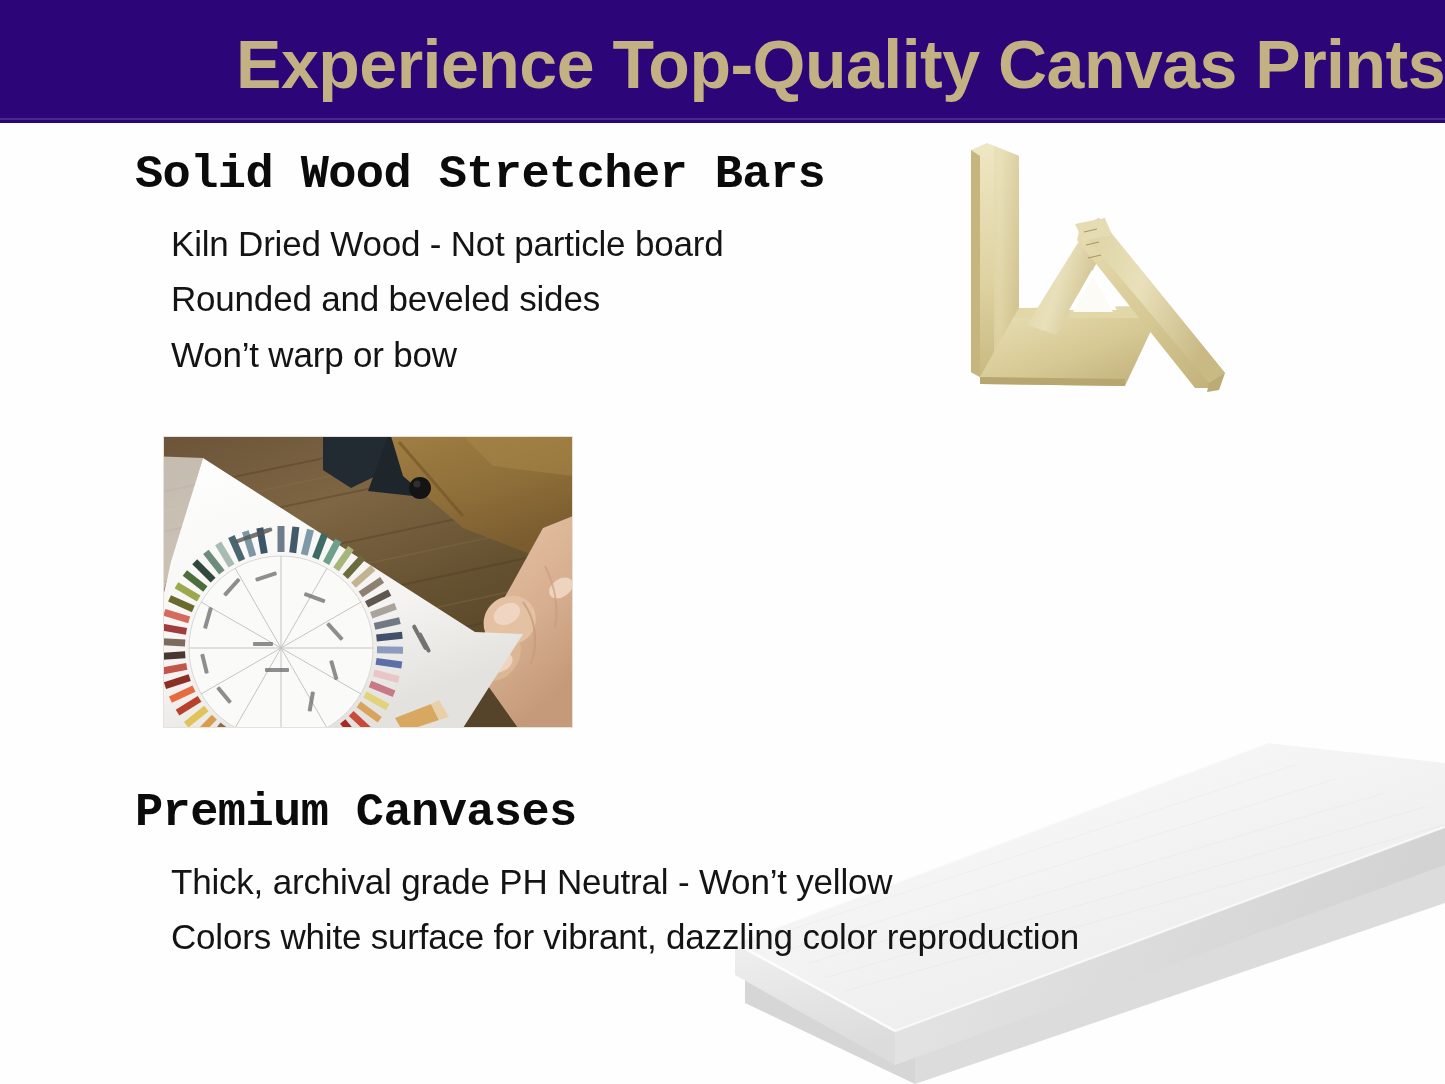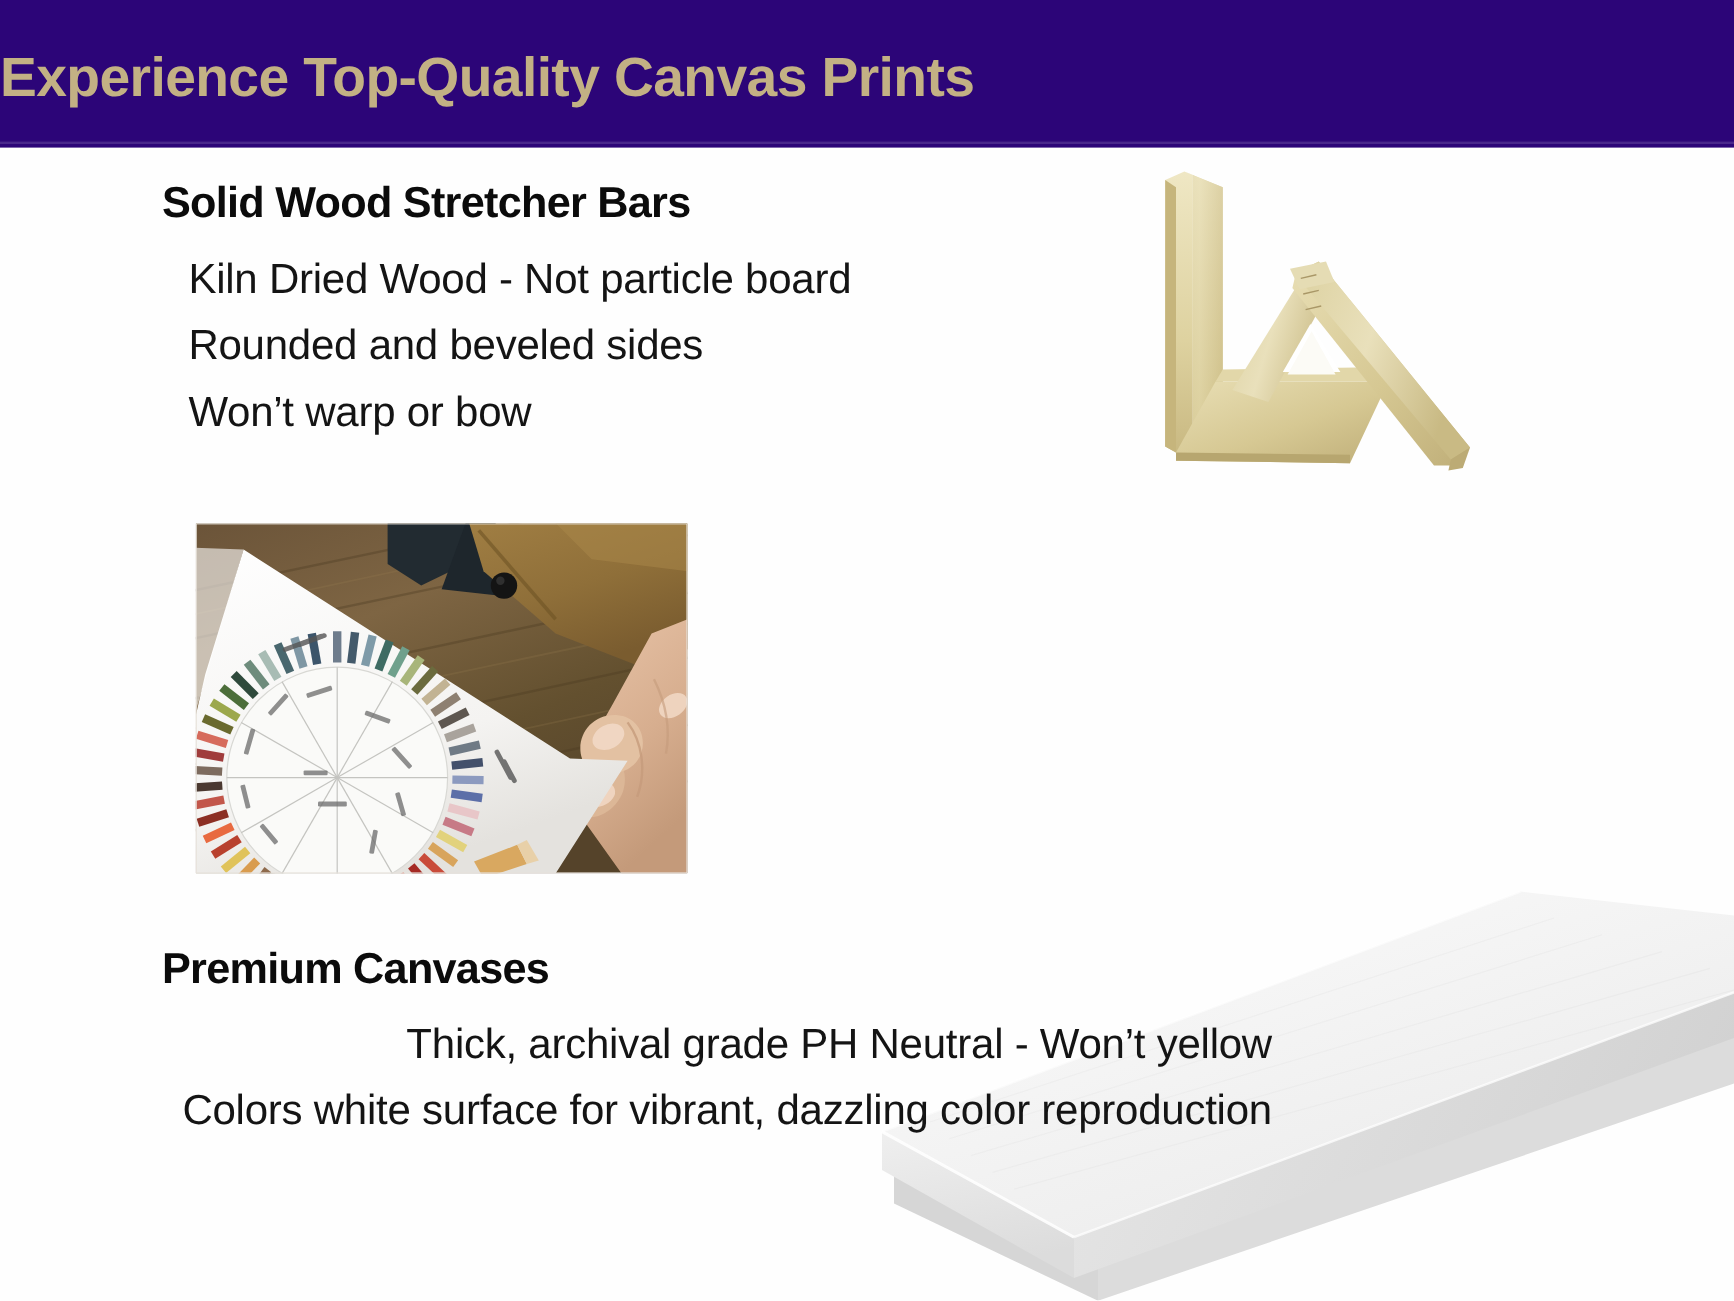--- a/index.html
+++ b/index.html
@@ -35,66 +35,66 @@
     height: 2px;
     background: rgba(255,255,255,0.14);
   }
   .header-title {
     position: absolute;
     left: 0;
     top: 0;
     width: 1445px;
     height: 98px;
     line-height: 128px;
-    text-align: left;
+    text-align: right;
     color: #C3B184;
-    font-size: 46px;
+    font-size: 68px;
     font-weight: bold;
     letter-spacing: -0.5px;
     white-space: nowrap;
     font-family: "Liberation Sans", sans-serif;
   }
 
   
   .section {
     position: absolute;
   }
   .section-heading {
-    font-size: 36px;
+    font-size: 47px;
     font-weight: bold;
     color: #0b0b0b;
     letter-spacing: -0.6px;
     white-space: nowrap;
-    font-family: Liberation Sans, sans-serif;
+    font-family: Liberation Mono, monospace;
     line-height: 1.0;
   }
   .bullets {
     margin-top: 14px;
   }
   .bullet {
     font-size: 35px;
     color: #141414;
     white-space: nowrap;
     line-height: 1.58;
     font-weight: 400;
     letter-spacing: -0.2px;
     font-family: "Liberation Sans", sans-serif;
   }
   .bullet .strong {
     font-weight: bold;
   }
 
   #sec-wood        { left: 135px; top: 151px; }
-  #sec-wood .bullets { margin-left: 22px; margin-top: 18px; }
+  #sec-wood .bullets { margin-left: 36px; margin-top: 18px; }
 
   #sec-colors      { left: 616px; top: 462px; }
   #sec-colors .bullets { margin-left: 30px; margin-top: 12px; }
 
   #sec-canvas      { left: 135px; top: 789px; }
-  #sec-canvas .bullets { margin-left: 17px; margin-top: 18px; text-align: right; }
+  #sec-canvas .bullets { margin-left: 36px; margin-top: 18px; }
 
   
   .wood-photo {
     position: absolute;
     left: 947px;
     top: 140px;
     width: 290px;
     height: 265px;
   }
 

